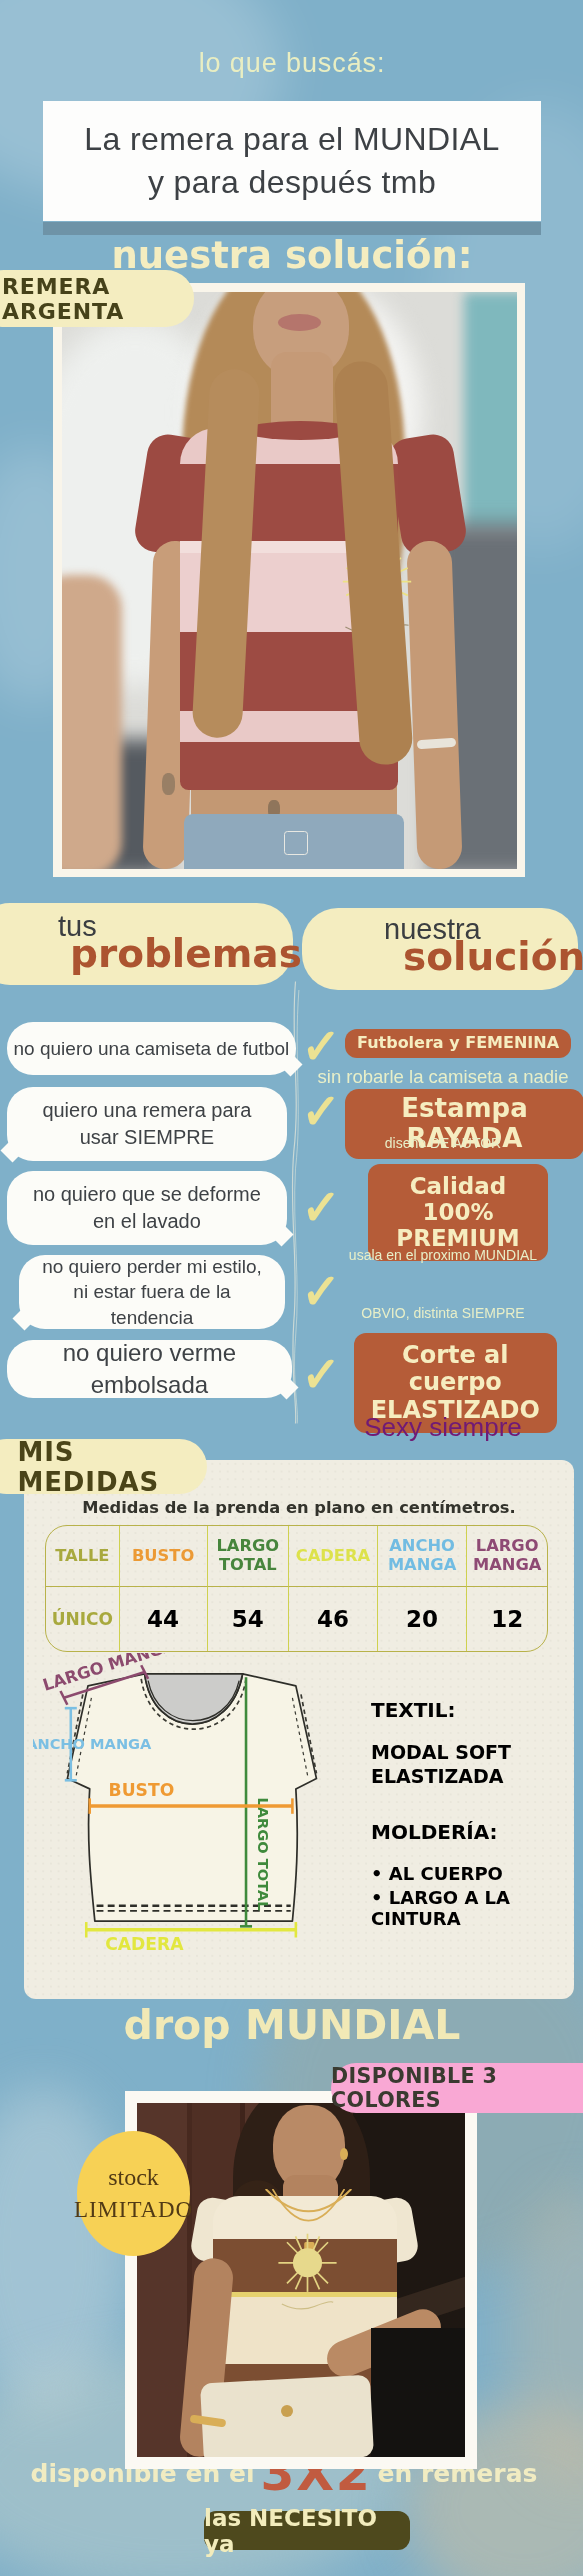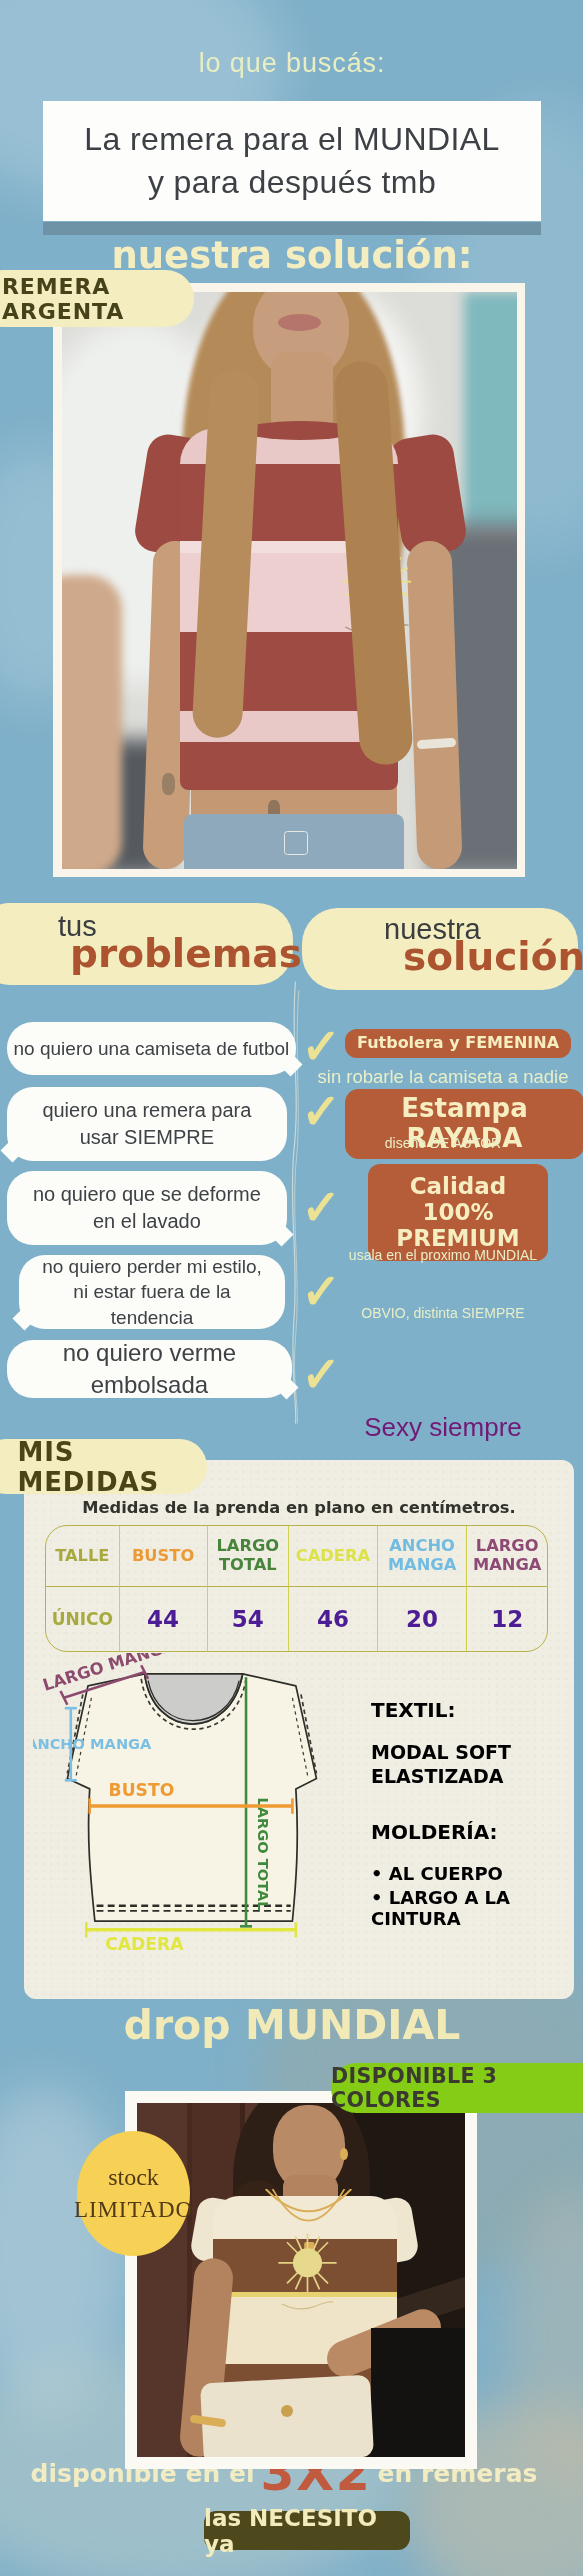--- a/index.html
+++ b/index.html
@@ -56,32 +56,32 @@
   .measures-pill span{padding-left:38px;color:#4a4418;font-size:26px;letter-spacing:0.9px;}
   .measures-note{left:24px;top:1498px;width:550px;text-align:center;color:#33332c;
                  font-size:16.3px;z-index:2;}
   .mtable{position:absolute;left:45px;top:1525px;width:503px;border:1.7px solid #b8b24a;
           border-radius:22px;border-collapse:separate;border-spacing:0;z-index:2;}
   .mtable td{border-right:1.7px solid #cfd14f;text-align:center;vertical-align:middle;
              padding:5.2px 1.7px;}
   .mtable td:last-child{border-right:none;}
   .mtable tr.hdr td{border-bottom:1.7px solid #b8b24a;height:50px;font-size:16.3px;line-height:1.15;
                     font-family:"DejaVu Sans",sans-serif;font-weight:bold;}
-  .mtable tr.val td{height:53px;font-size:23px;color:#4c1d95;font-weight:bold;
+  .mtable tr.val td{height:53px;font-size:23px;color:#000000;font-weight:bold;
                     font-family:"DejaVu Sans",sans-serif;}
   .c0{color:#a8a93e;} .c1{color:#ec9a35;} .c2{color:#47853c;}
   .c3{color:#dde24b;} .c4{color:#72bce2;} .c5{color:#8e4a74;}
   .mtable tr.val td.c0{font-size:17px;color:#a8a93e;}
   .textblock{position:absolute;left:371px;width:206px;color:#000000;z-index:2;
              font-family:"DejaVu Sans",sans-serif;font-weight:bold;}
   .bullet:before{content:"•  ";}
 
   
   .drop-title{left:0;top:2001px;width:584px;text-align:center;color:#f1e9b6;font-size:41px;z-index:2;}
-  .colors-pill{left:331px;top:2063px;width:252px;height:50px;background:#84cc16;
+  .colors-pill{left:331px;top:2063px;width:252px;height:50px;background:#f9a8d4;
                border-radius:26px 0 0 26px;display:flex;align-items:center;justify-content:center;z-index:6;}
   .colors-pill span{color:#3a3a30;font-size:20.6px;letter-spacing:0.4px;}
   .photo2{left:125px;top:2091px;width:328px;height:354px;background:#fbf9f3;padding:12px;z-index:4;}
   .p2in{position:relative;width:328px;height:354px;background:#47291f;overflow:hidden;}
   .p2in .abs{position:absolute;}
   .stock-circle{left:77px;top:2131px;width:113px;height:125px;border-radius:50%;background:#f7d155;
                 display:flex;flex-direction:column;align-items:center;justify-content:center;z-index:7;
                 font-family:"Liberation Serif",serif;color:#513a15;}
   .stock-circle .s1{font-size:24px;}
   .stock-circle .s2{font-size:23px;margin-top:6.9px;letter-spacing:0.9px;}
@@ -211,20 +211,24 @@
   <div class="badge chunky" style="left:368px;top:1164px;width:156px;font-size:23px;padding:8.6px 12px;">
     <div>Calidad 100%</div>
     <div>PREMIUM</div>
   </div>
   <div class="sub" style="top:1247px;">usala en el proximo MUNDIAL</div>
 
   <div class="check" style="left:302px;top:1269px;">✓</div>
   <div class="sub" style="top:1305px;">OBVIO, distinta SIEMPRE</div>
 
   <div class="check" style="left:302px;top:1352px;">✓</div>
+  <div class="badge chunky" style="left:354px;top:1333px;width:182px;font-size:24px;padding:8.6px 10.3px;">
+    <div>Corte al cuerpo</div>
+    <div>ELASTIZADO</div>
+  </div>
   <div class="sub" style="top:1412px;font-size:26px;color:#701a75;">Sexy siempre</div>
 
   <div class="abs paper"></div>
   <div class="abs measures-pill">
     <span class="chunky">MIS MEDIDAS</span>
   </div>
   <div class="abs measures-note chunky">Medidas de la prenda en plano en centímetros.</div>
 
   <table class="mtable">
     <tbody>

